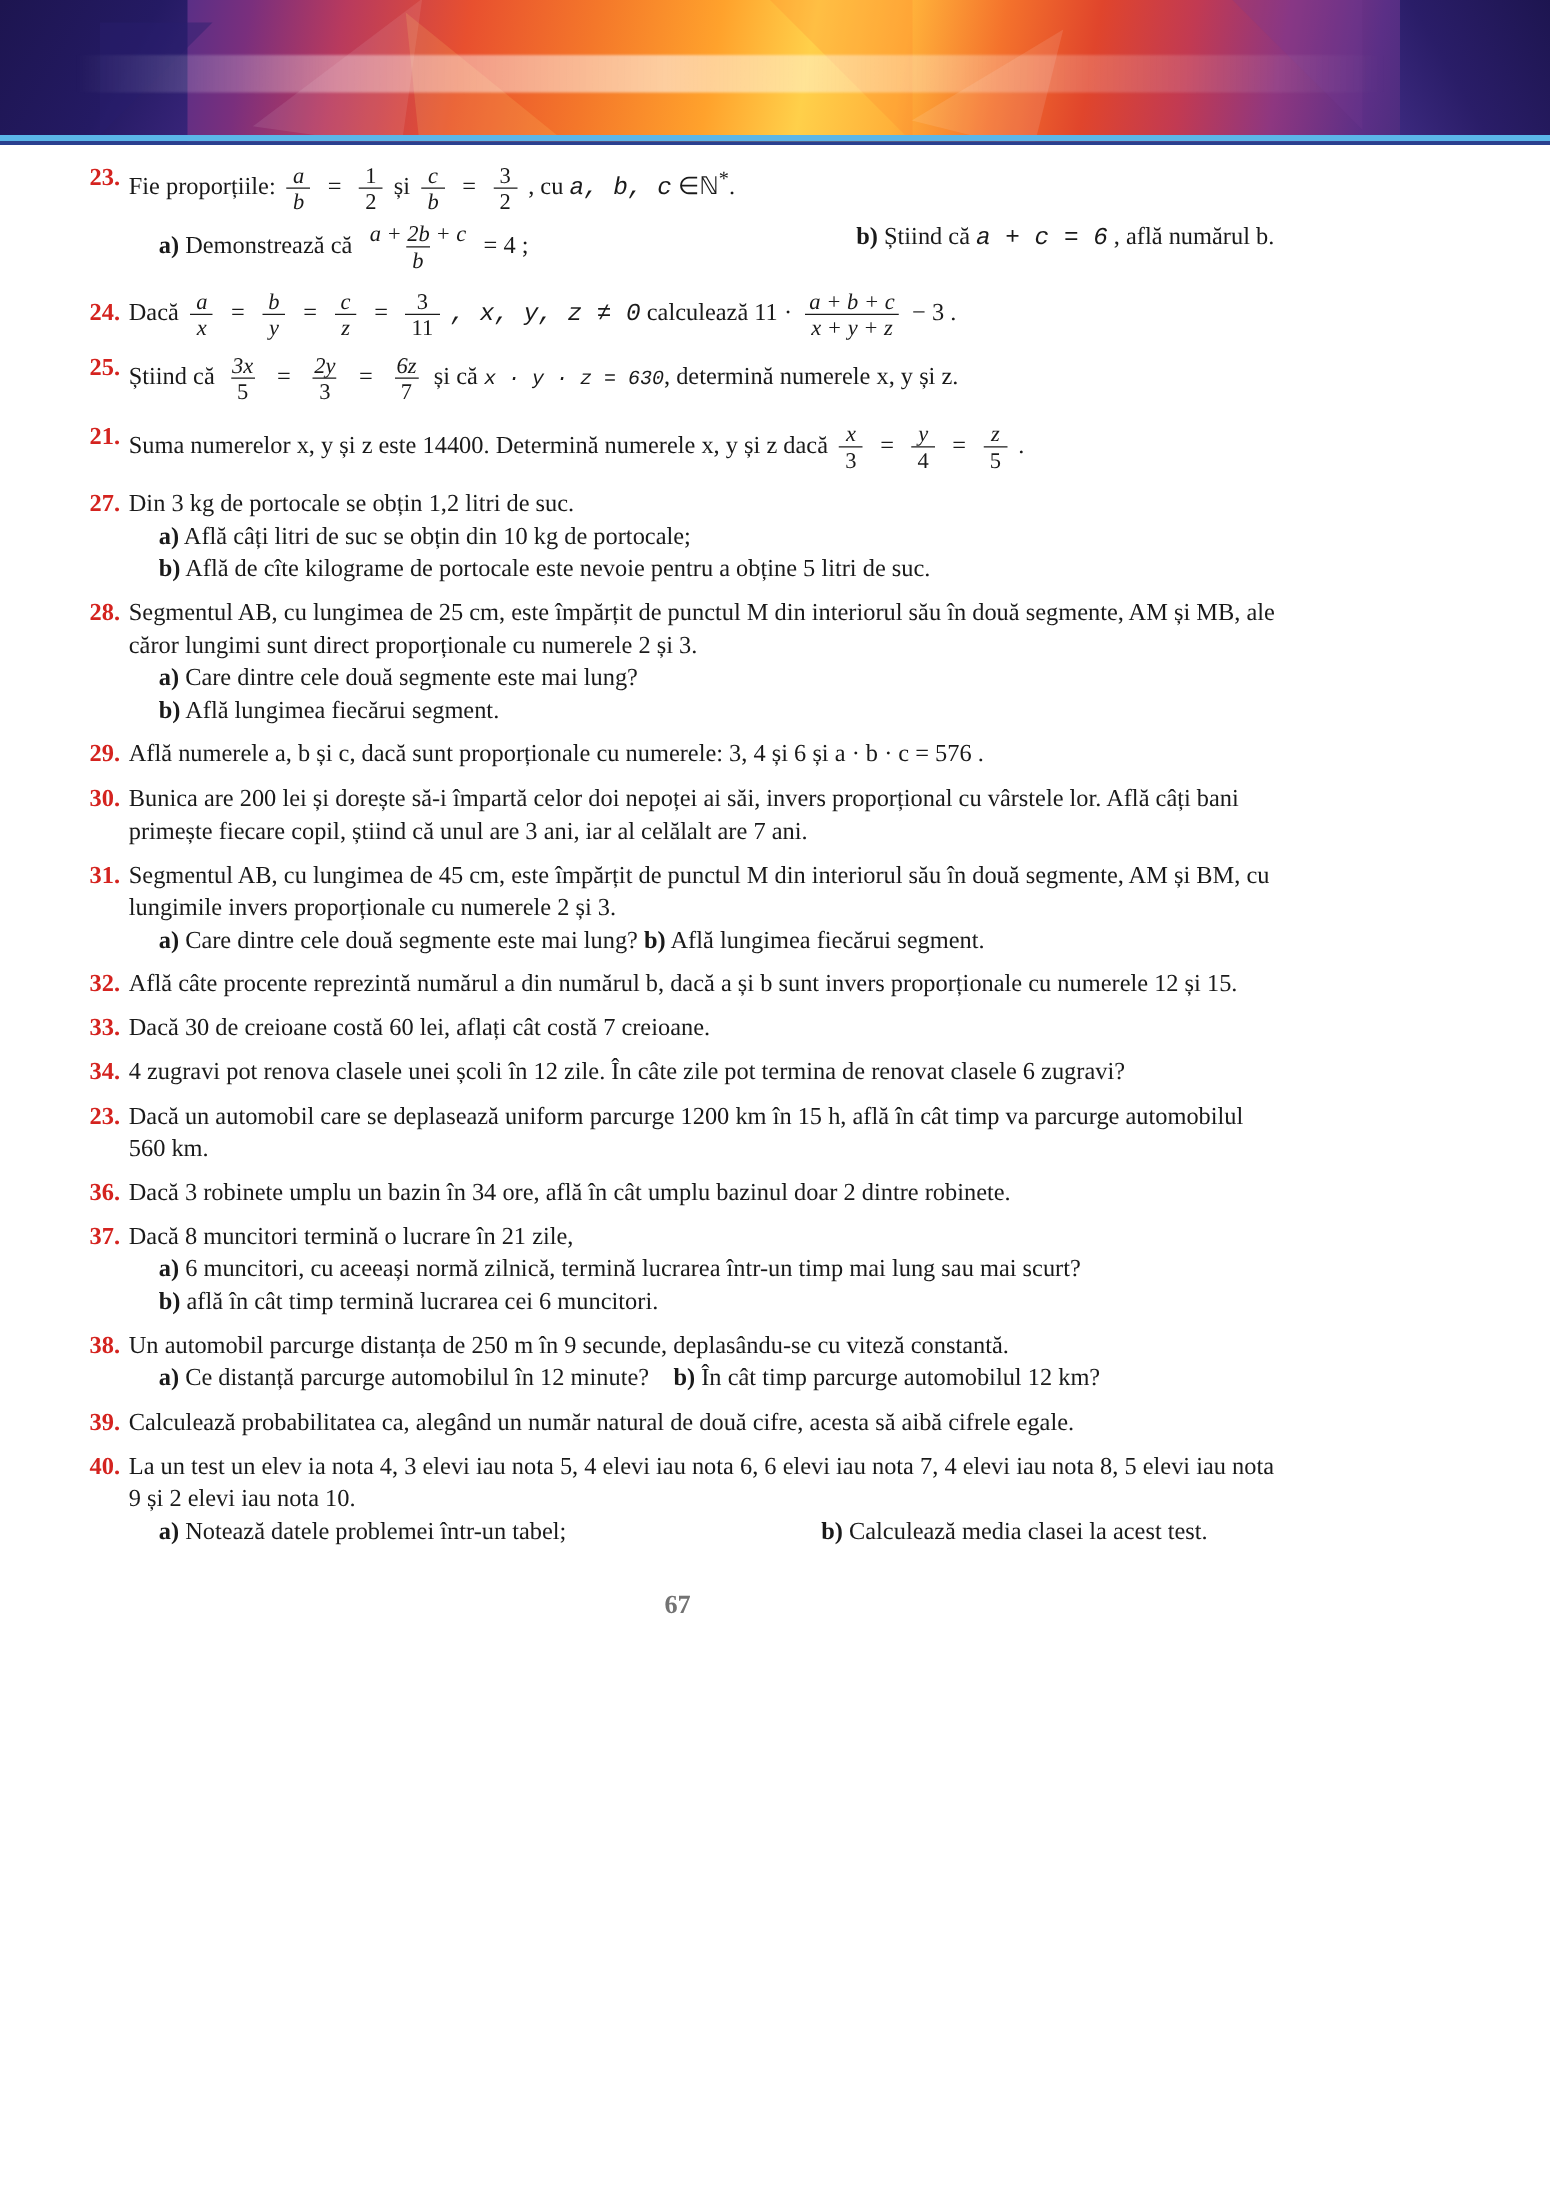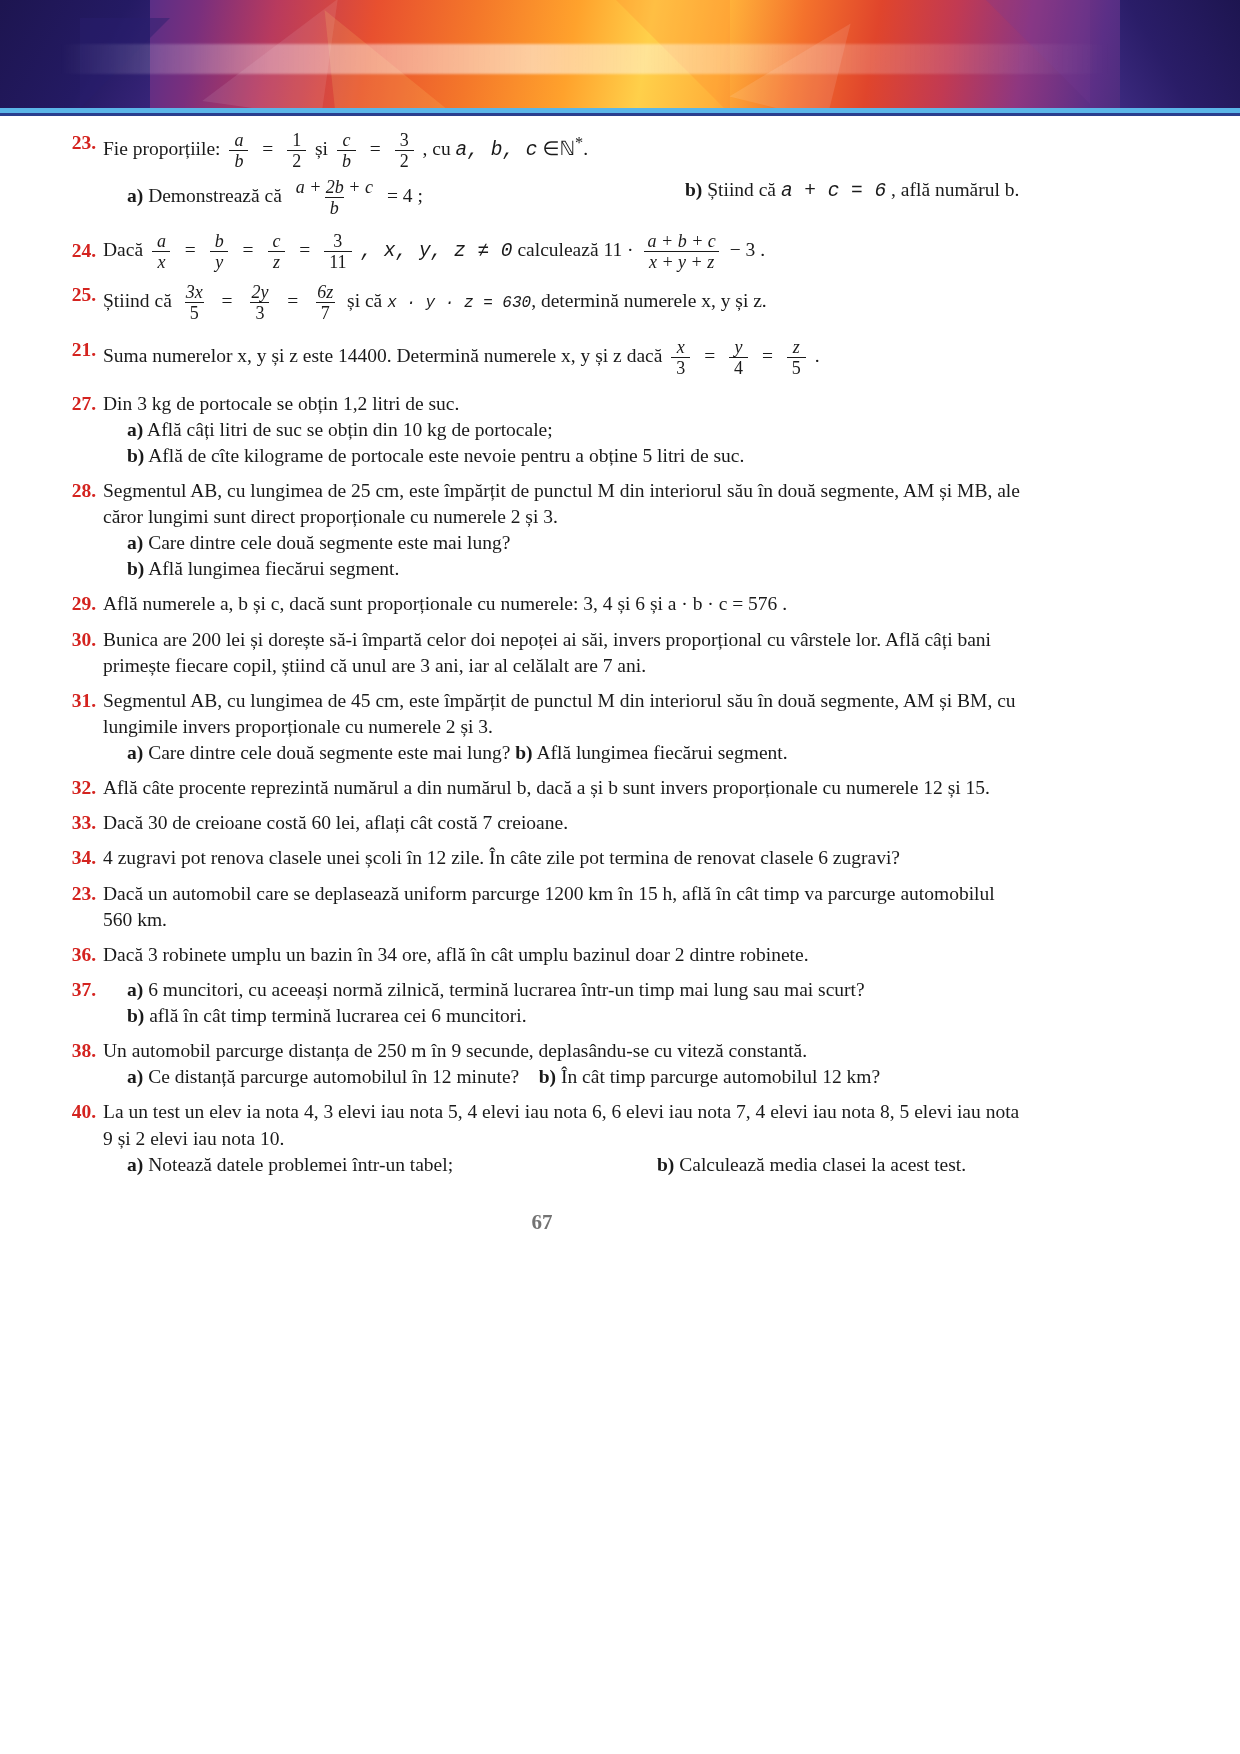--- a/index.html
+++ b/index.html
@@ -391,20 +391,21 @@
     </div>
 
     <div class="item">
       <div class="num">36.</div>
       <div class="body">Dacă 3 robinete umplu un bazin în 34 ore, află în cât umplu bazinul doar 2 dintre robinete.</div>
     </div>
 
     <div class="item">
       <div class="num">37.</div>
       <div class="body">
+        <div>Dacă 8 muncitori termină o lucrare în 21 zile,</div>
         <div class="sub">
           <b class="lbl">a)</b>
           <span>6 muncitori, cu aceeași normă zilnică, termină lucrarea într-un timp mai lung sau mai scurt?</span>
         </div>
         <div class="sub">
           <b class="lbl">b)</b>
           <span>află în cât timp termină lucrarea cei 6 muncitori.</span>
         </div>
       </div>
     </div>
@@ -416,20 +417,24 @@
         <div class="sub">
           <b class="lbl">a)</b>
           <span>Ce distanță parcurge automobilul în 12 minute?</span>
           &nbsp;&nbsp;
           <b class="lbl">b)</b>
           <span>În cât timp parcurge automobilul 12 km?</span>
         </div>
       </div>
     </div>
 
+    <div class="item">
+      <div class="num">39.</div>
+      <div class="body">Calculează probabilitatea ca, alegând un număr natural de două cifre, acesta să aibă cifrele egale.</div>
+    </div>
 
     <div class="item">
       <div class="num">40.</div>
       <div class="body">
         <div>La un test un elev ia nota 4, 3 elevi iau nota 5, 4 elevi iau nota 6, 6 elevi iau nota 7, 4 elevi iau nota 8, 5 elevi iau nota 9 și 2 elevi iau nota 10.</div>
         <div class="row-split sub">
           <div class="left">
             <b class="lbl">a)</b>
             <span>Notează datele problemei într-un tabel;</span>
           </div>

